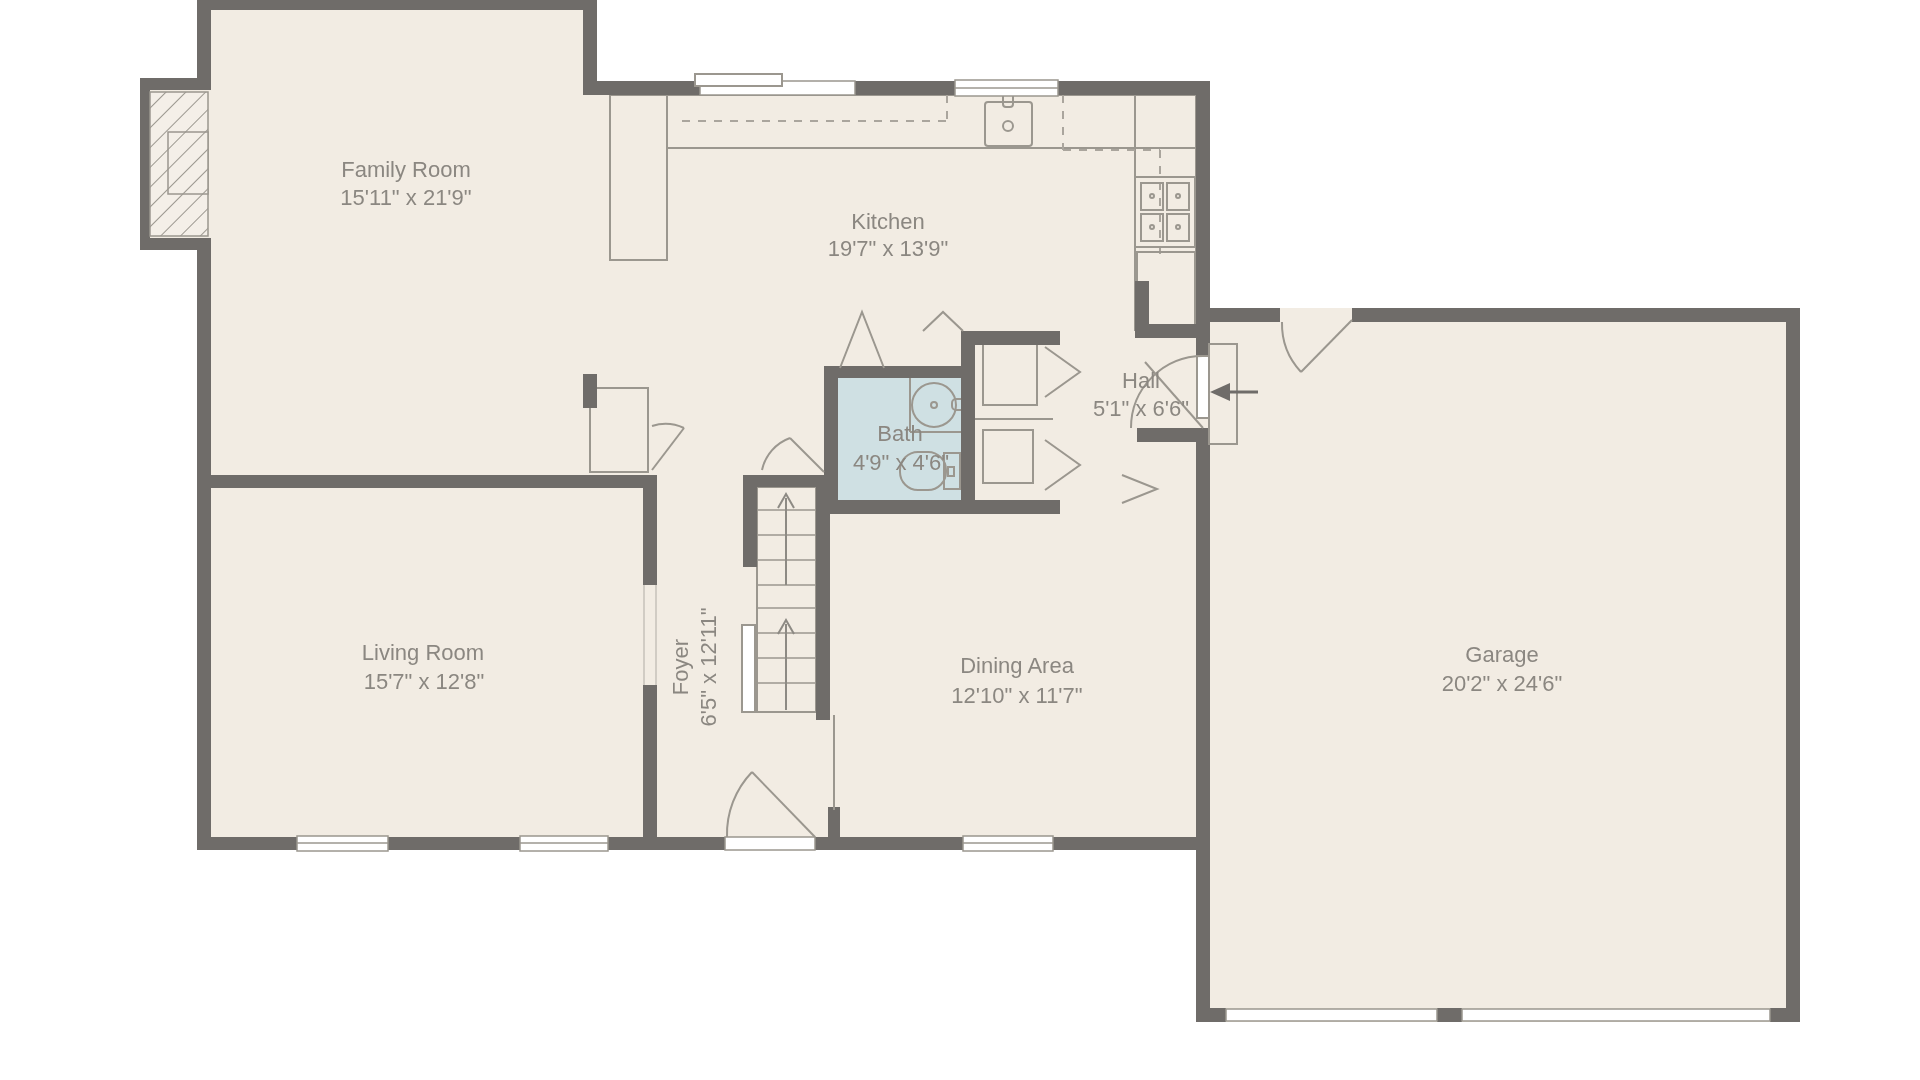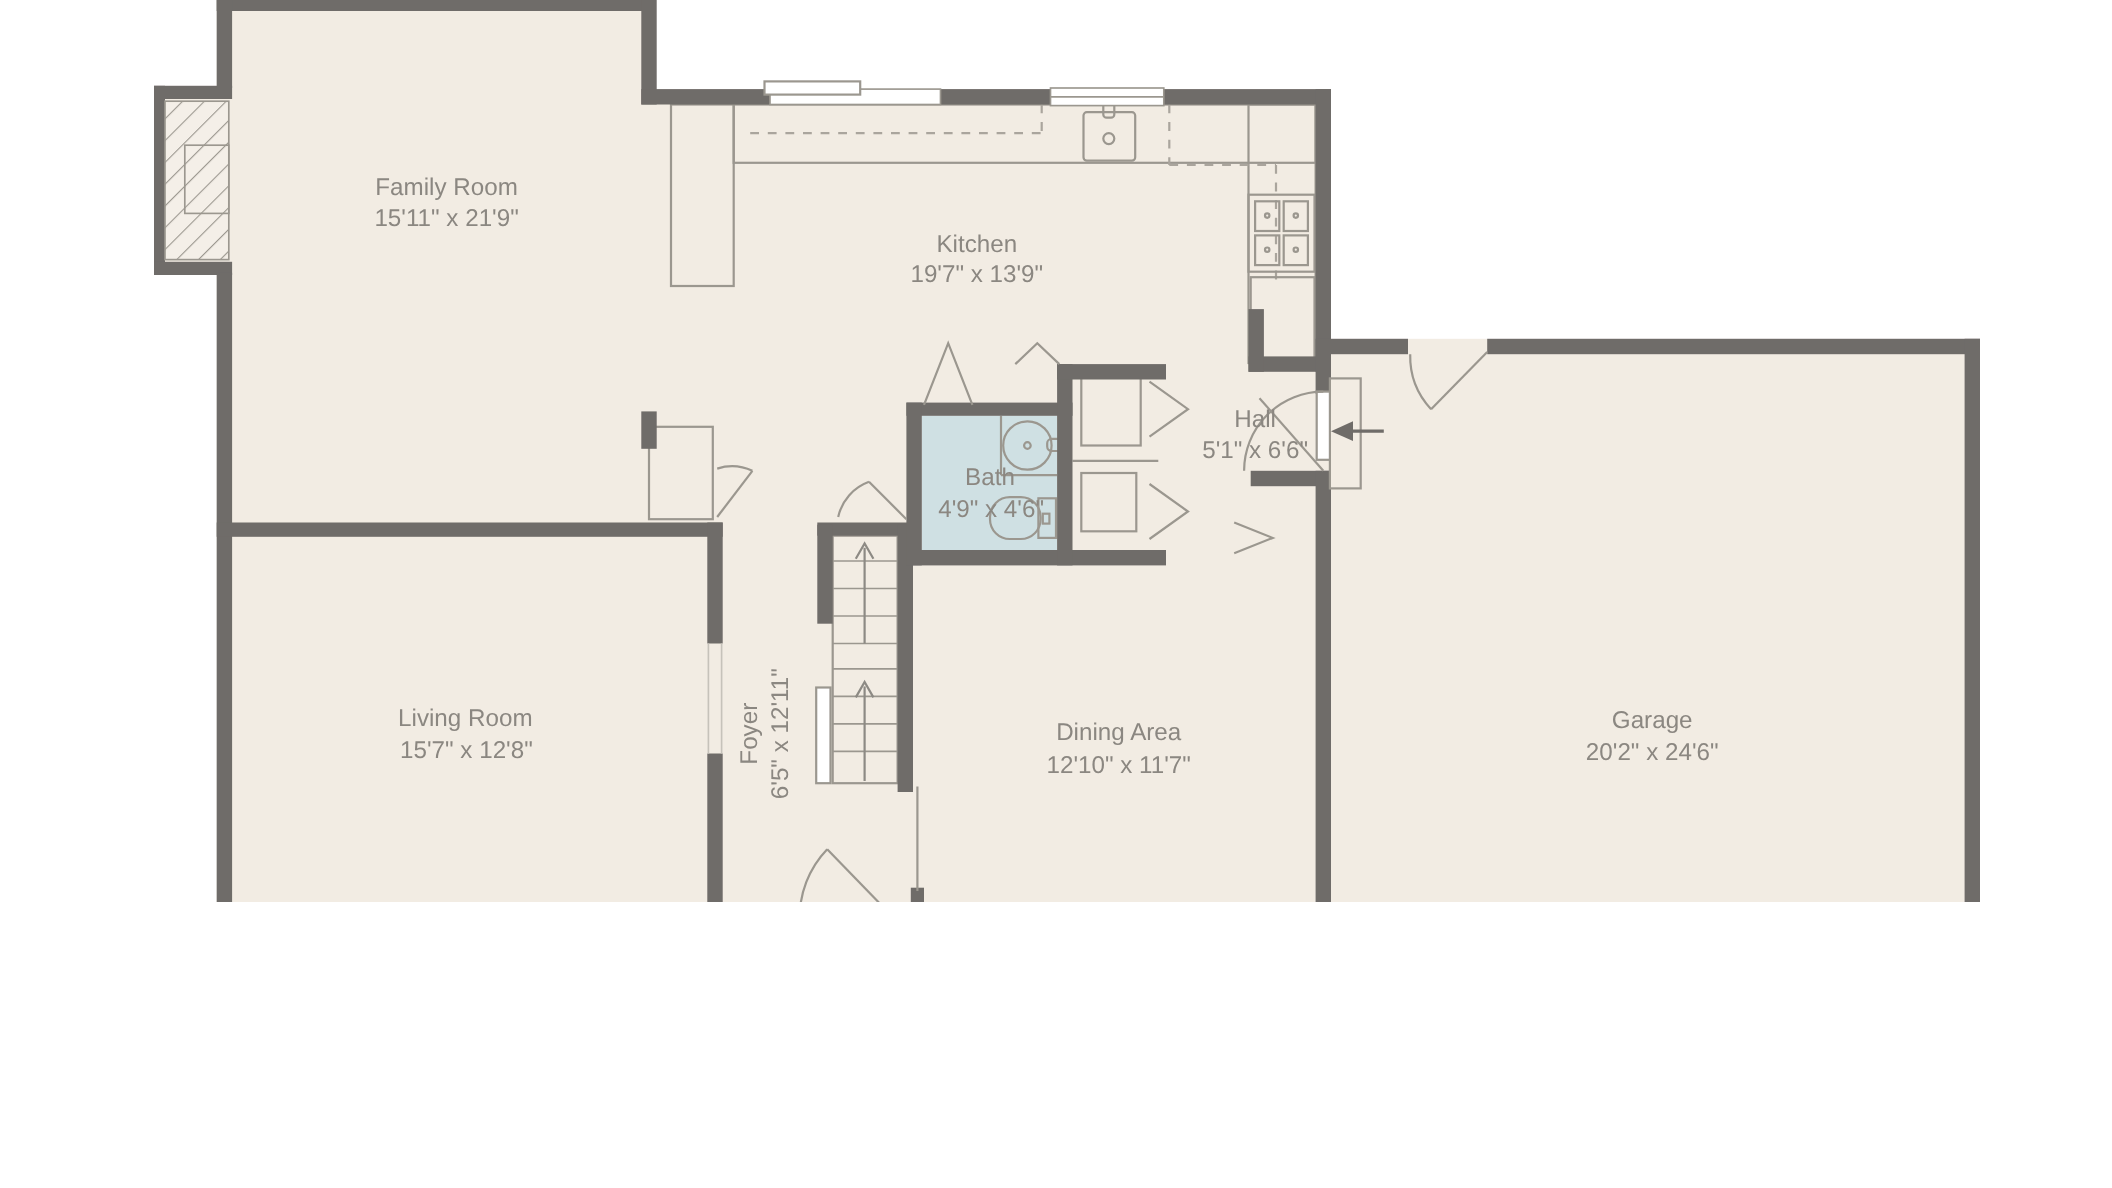--- a/index.html
+++ b/index.html
@@ -1,16 +1,16 @@
 <!DOCTYPE html>
 <html><head>
 <meta charset="utf-8">
 <style>
   html,body{margin:0;padding:0;background:#ffffff;}
-  #stage{position:relative;width:1920px;height:820px;background:#ffffff;overflow:hidden;
+  #stage{position:relative;width:1920px;height:1080px;background:#ffffff;overflow:hidden;
          font-family:"Liberation Sans", sans-serif;}
   svg{position:absolute;left:0;top:0;}
   .wall{fill:#6f6c69;stroke:none;}
   .room{fill:#f2ece3;stroke:none;}
   .bath{fill:#cfe0e3;stroke:none;}
   .fix{fill:none;stroke:#9b978f;stroke-width:2;}
   .slab{fill:#ffffff;stroke:#9b978f;stroke-width:2;}
   .dash{fill:none;stroke:#aaa59d;stroke-width:2;stroke-dasharray:8 8;}
   .win{fill:#ffffff;stroke:#9b978f;stroke-width:1.5;}
   .winline{stroke:#9b978f;stroke-width:1.5;}

